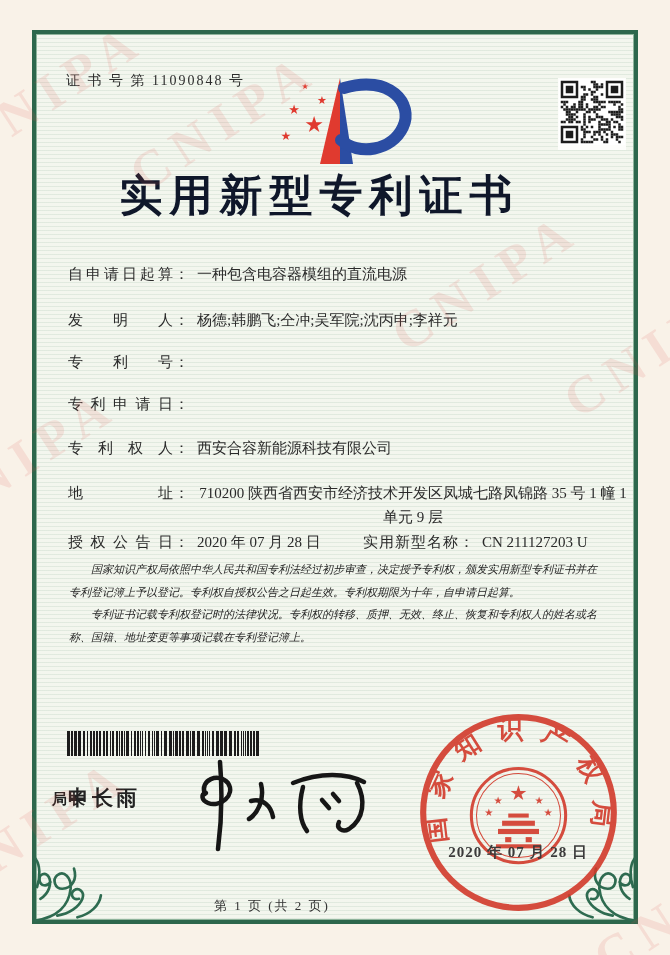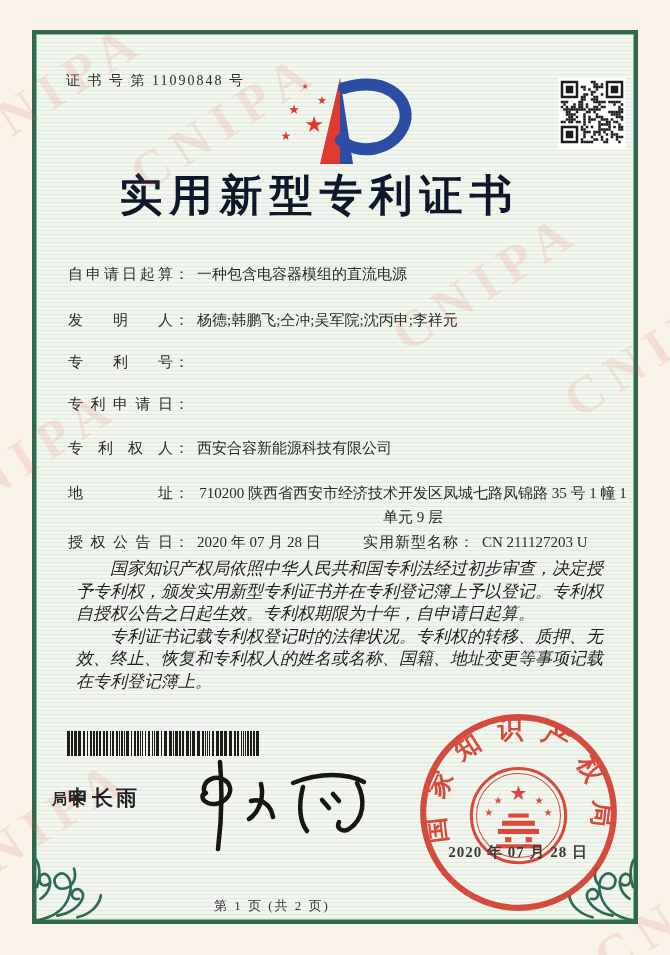--- a/index.html
+++ b/index.html
@@ -29,21 +29,21 @@
   .title{
     position:absolute;left:0;top:167px;width:639px;z-index:2;text-align:center;
     font-size:43px;font-weight:bold;letter-spacing:7px;color:#0f172a;
   }
   .row{position:absolute;left:68px;z-index:2;display:flex;font-size:15px;line-height:24px;}
   .lbl{flex:none;width:106px;text-align:justify;text-align-last:justify;letter-spacing:1px;}
   .colon{flex:none;}
   .val{margin-left:8px;}
   .val-wrap{margin-left:8px;width:432px;text-align:center;}
   .lbl2{margin-left:34px;letter-spacing:1px;}
-  .paras{position:absolute;left:76px;top:558px;width:538px;z-index:2;font-size:17px;line-height:22.5px;color:#1f1f1f;font-style:italic;}
+  .paras{position:absolute;left:69px;top:558px;width:538px;z-index:2;font-size:11px;line-height:22.5px;color:#1f1f1f;font-style:italic;}
   .paras p{margin:0;text-indent:2em;}
   .barcode{position:absolute;left:66px;top:731px;z-index:2;}
   .bureau-title{position:absolute;left:52px;top:790px;z-index:2;font-size:15px;letter-spacing:3px;font-weight:bold;color:#222;}
   .bureau-name{position:absolute;left:68px;top:784px;z-index:2;font-size:21px;letter-spacing:3px;font-weight:bold;color:#222;}
   .sig{position:absolute;left:175px;top:756px;z-index:2;}
   .seal{position:absolute;left:416px;top:710px;width:205px;height:205px;z-index:4;opacity:.9;}
   .seal-date{
     position:absolute;left:418px;top:843px;width:200px;z-index:5;text-align:center;
     font-size:15px;font-weight:bold;letter-spacing:1px;color:#3a3a3a;
   }

